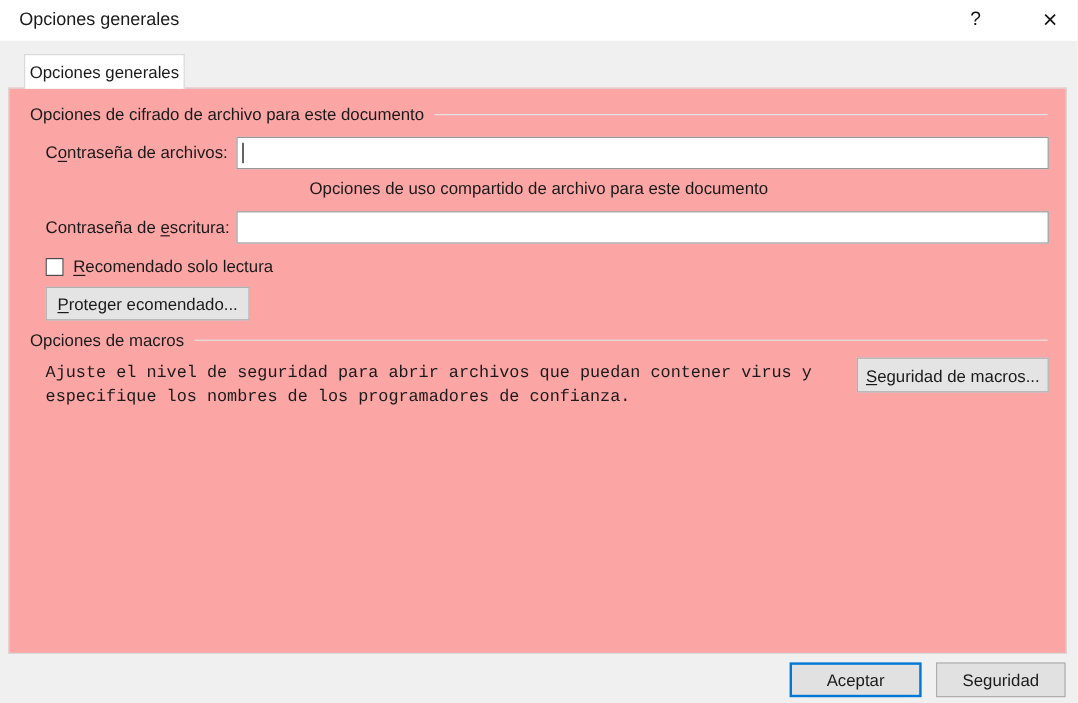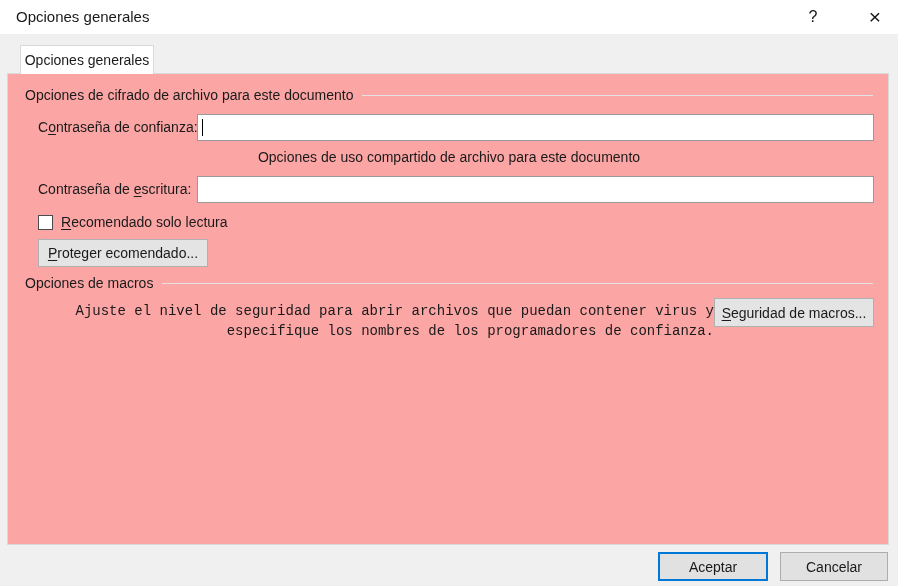--- a/index.html
+++ b/index.html
@@ -1,15 +1,15 @@
 <!DOCTYPE html>
 <html><head>
 <meta charset="utf-8">
 <style>
-  * { margin:0; padding:0; box-sizing:border-box;text-align:right; }
+  * { margin:0; padding:0; box-sizing:border-box; }
   html,body { background:#ffffff; }
   body { font-family:"Liberation Sans","DejaVu Sans",sans-serif; color:#1a1a1a; }
 
   .dialog { position:relative; width:898px; height:586px; background:#f0f0f0; overflow:hidden; }
 
   
   .titlebar { position:absolute; top:0; left:0; width:898px; height:34px; background:#ffffff; }
   .title-text { position:absolute; left:16px; top:8px; font-size:15px; color:#1a1a1a; }
   .titlebar-btn { position:absolute; top:4px; width:26px; height:26px; display:flex; align-items:center;
                   justify-content:center; color:#141414; cursor:default; background:transparent; border:none; }
@@ -69,21 +69,21 @@
     <span>Opciones generales</span>
   </div>
 
   <div class="panel">
 
     <div class="group-row" style="top:13px;">
       <span>Opciones de cifrado de archivo para este documento</span>
       <span class="rule"></span>
     </div>
 
-    <div class="field-label" style="top:40px;"><span>C</span><span class="accel">o</span><span>ntraseña de confianza:</span></div>
+    <div class="field-label" style="top:40px;"><span>C</span><span class="accel">o</span><span>ntraseña de archivos:</span></div>
     <input type="text" class="text-input" style="top: 40px;" value="">
     <div class="caret" style="top:45px;"></div>
 
     <div class="group-row" style="top:75px;flex-direction:column;">
       <span>Opciones de uso compartido de archivo para este documento</span>
       <span class="rule"></span>
     </div>
 
     <div class="field-label" style="top:102px;"><span>Contraseña de </span><span class="accel">e</span><span>scritura:</span></div>
     <input type="text" class="text-input" style="top: 102px;" value="">
@@ -111,16 +111,16 @@
         <span class="accel">S</span>
         <span>eguridad de macros...</span>
       </button>
 
   </div>
 
   <button class="footer-btn ok-btn">
     <span>Aceptar</span>
   </button>
   <button class="footer-btn cancel-btn">
-    <span>Cancelar</span>
+    <span>Seguridad</span>
   </button>
 
 </div>
 
 </body></html>

